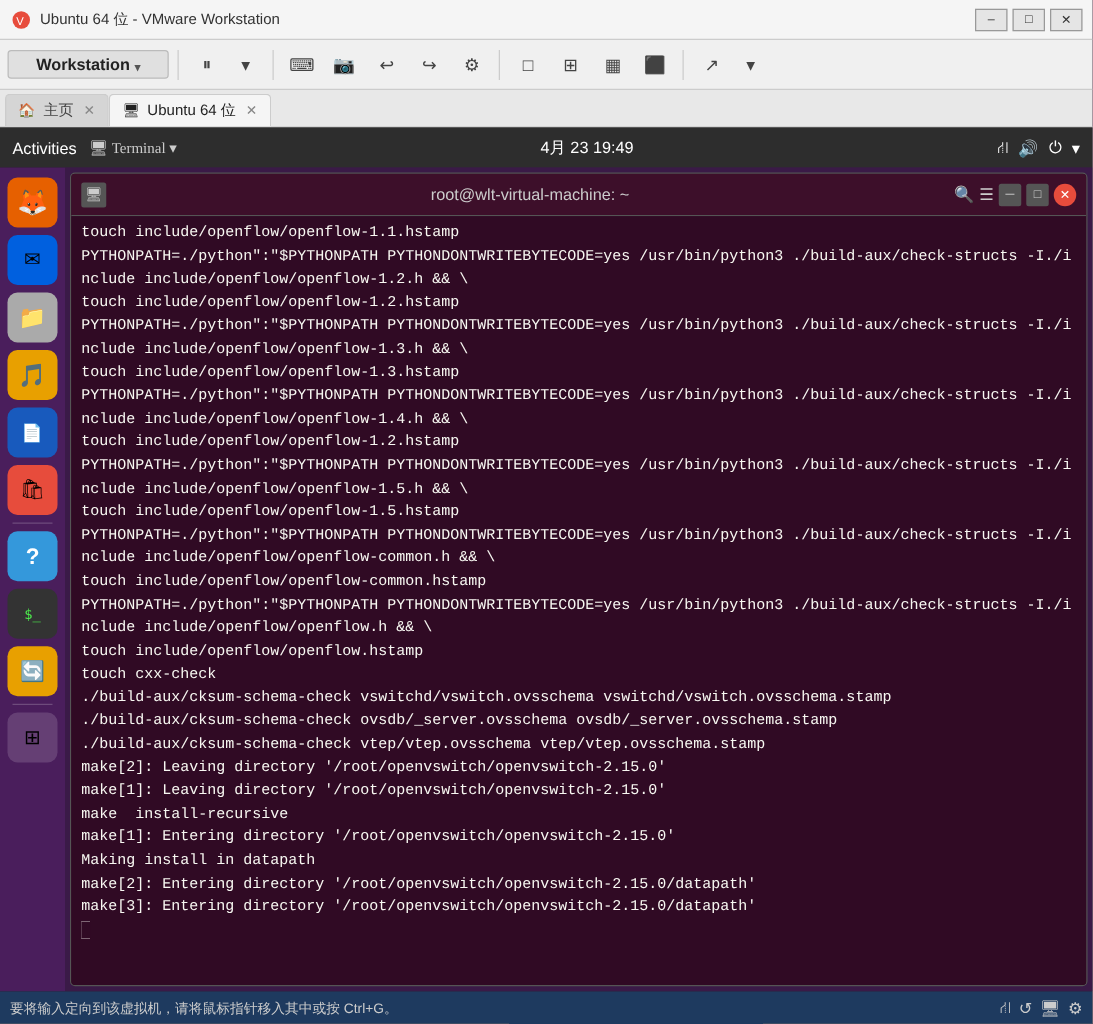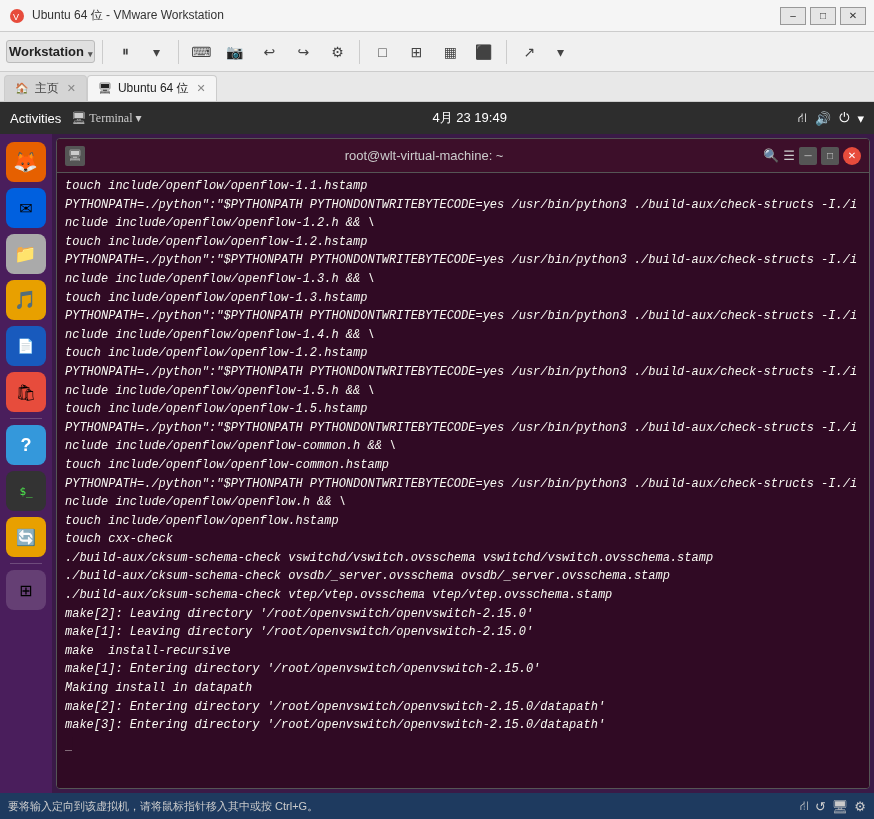--- a/index.html
+++ b/index.html
@@ -41,21 +41,21 @@
       height: 40px;
       background: #f0f0f0;
       border-bottom: 1px solid #ccc;
       display: flex;
       align-items: center;
       padding: 0 6px;
       gap: 4px;
     }
     .workstation-btn {
       display: flex; align-items: flex-end; gap: 4px;
-      padding: 3px 2px;
+      padding: 3px 22px;
       background: #e0e0e0;
       border: 1px solid #bbb;
       border-radius: 3px;
       cursor: pointer;
       font-size: 13px; font-weight: bold; color: #222;
     }
     .workstation-btn .chevron { font-size: 9px; color: #555; }
     .toolbar-sep { width: 1px; height: 24px; background: #ccc; margin: 0 3px; }
     .toolbar-btn {
       width: 30px; height: 28px;
@@ -149,21 +149,20 @@
     
     .terminal-content {
       flex: 1;
       background: #300a24;
       padding: 4px 8px;
       font-family: 'Courier New', Courier, monospace;
       font-size: 12px;
       color: #f8f8f2;
       overflow: hidden;
       line-height: 1.55;
-      font-style: italic;
     }
     .terminal-content .line { display: block; white-space: pre-wrap; word-break: break-all; }
     .terminal-content .line.white { color: #f8f8f2; }
 
     
     .vm-main {
       flex: 1;
       display: flex;
       position: relative;
       background: #3d1a4a;

